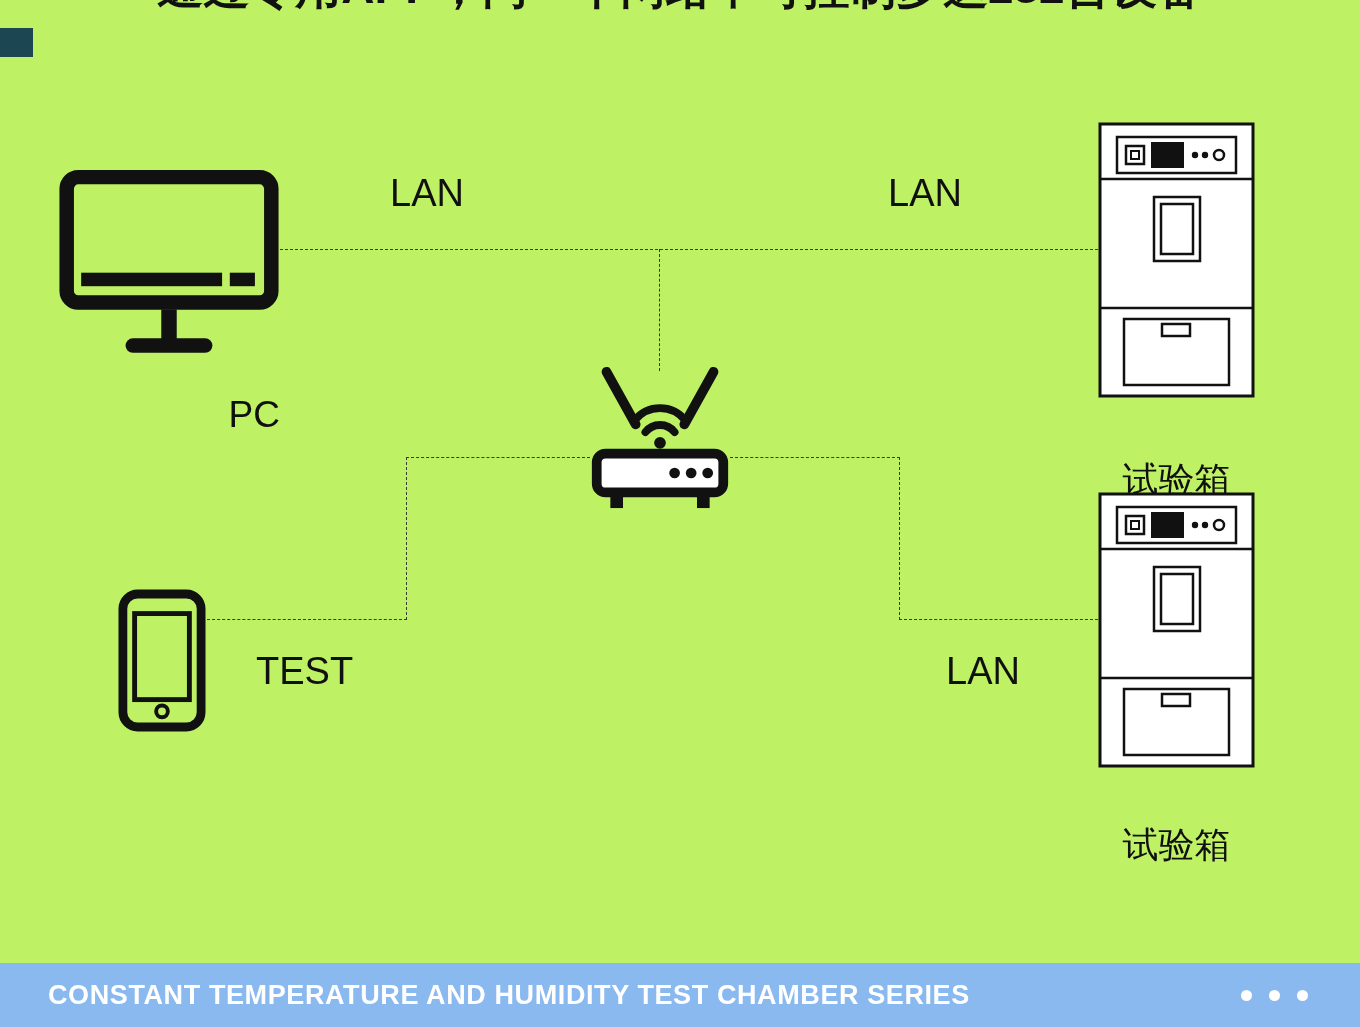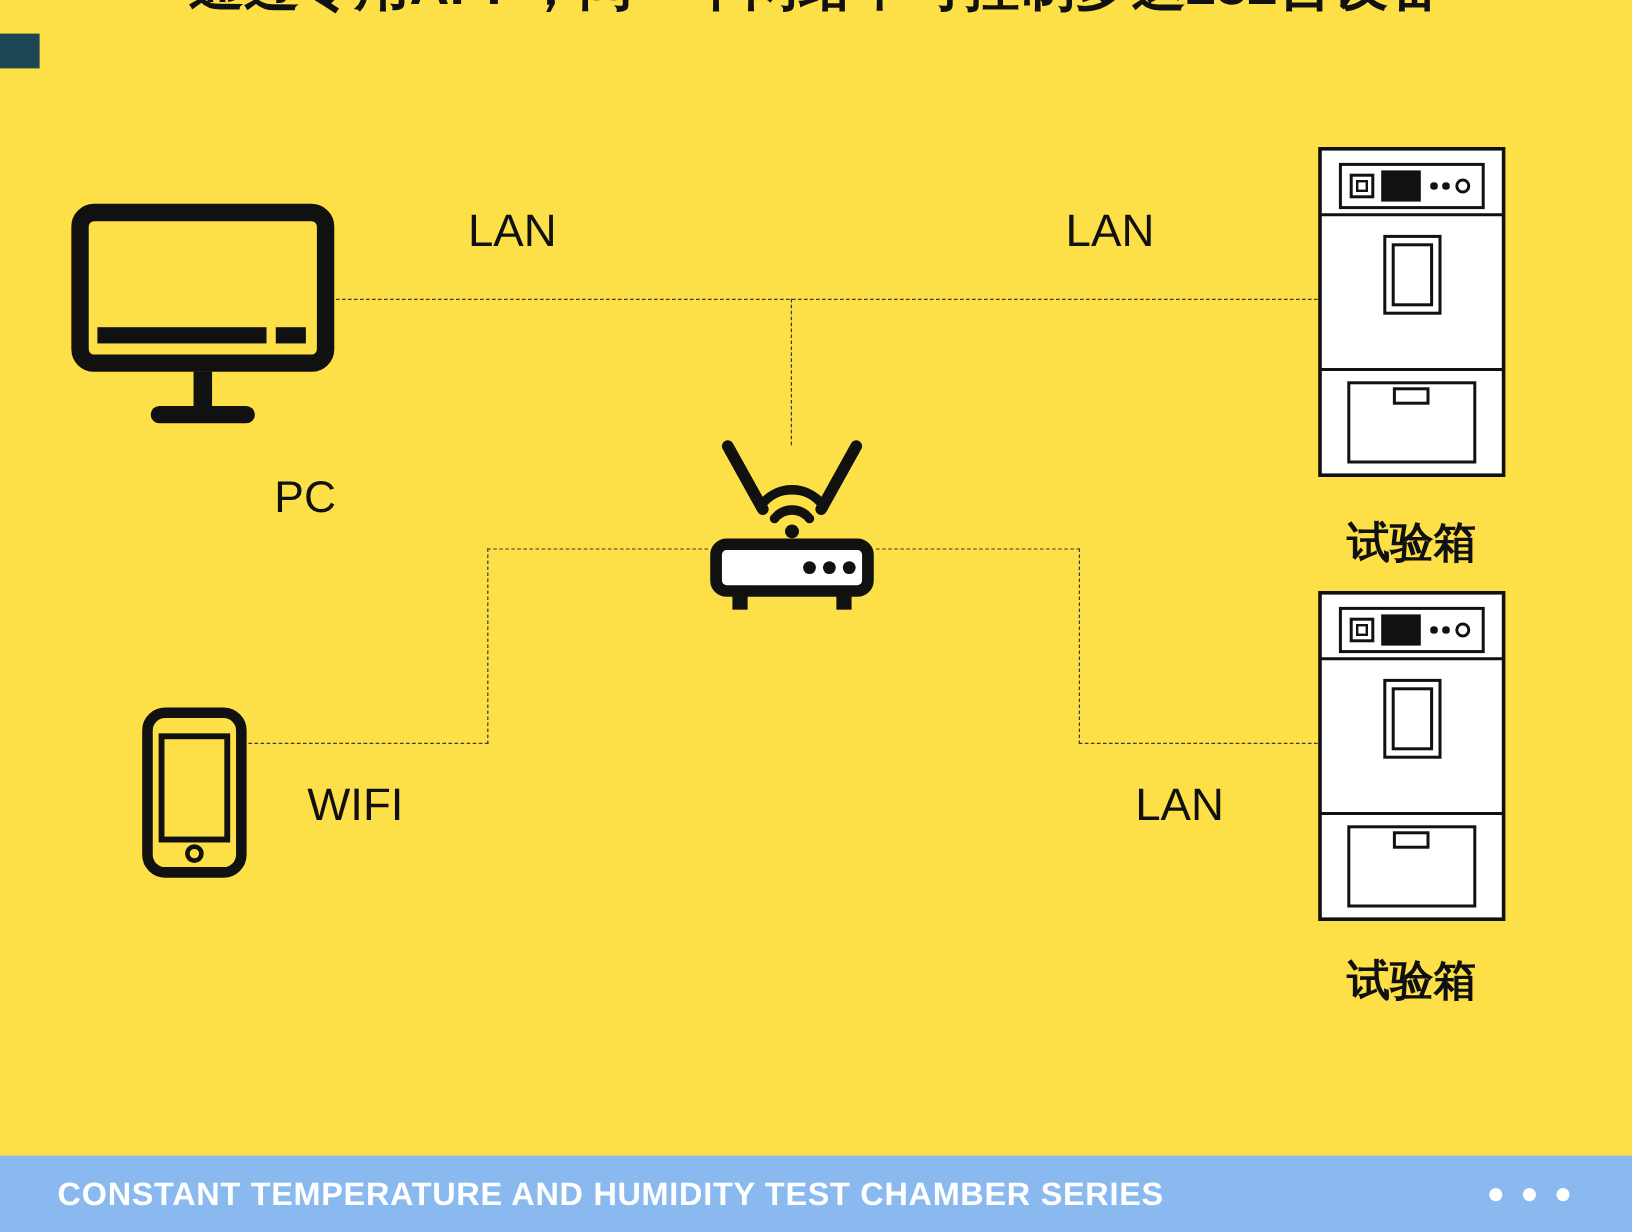--- a/index.html
+++ b/index.html
@@ -1,32 +1,32 @@
 <!DOCTYPE html>
 <html><head>
 <meta charset="utf-8">
 <style>
   html,body{margin:0;padding:0;background:#fff;}
   .page{
-    position:relative;width:1360px;height:1027px;background:#fde047;
+    position:relative;width:1360px;height:1027px;background:#bef264;
     overflow:hidden;font-family:"Liberation Sans","DejaVu Sans",sans-serif;color:#111;
   }
   .abs{position:absolute;}
   .corner-mark{left:0;top:28px;width:33px;height:29px;background:#1d4653;}
   .page-title{
     top:-36px;left:0;width:100%;text-align:center;line-height:1;
     font-size:46px;font-weight:700;color:#111;white-space:nowrap;
   }
   
   .hline{border-top:1.5px dashed #3a3a3a;height:0;}
   .vline{border-left:1.5px dashed #3a3a3a;width:0;}
   
   .conn-label{font-size:38px;font-weight:500;color:#101010;}
   .node-label{font-size:37px;font-weight:500;color:#101010;text-align:center;}
-  .cjk-label{font-size:36px;font-weight:700;}
+  .cjk-label{font-size:36px;font-weight:400;margin-top:28px;}
   svg{display:block;}
   
   .footer{
     left:0;top:963px;width:1360px;height:64px;background:#8ab9f0;
     display:flex;align-items:center;box-sizing:border-box;padding:0 52px 0 48px;justify-content:center;
   }
   .footer-text{
     color:#ffffff;font-size:27px;font-weight:700;letter-spacing:0.6px;white-space:nowrap;
   }
   .footer-dots{margin-left:auto;display:flex;gap:17px;align-items:center;}
@@ -46,21 +46,21 @@
   <div class="abs hline" style="left:207px;top:619px;width:200px;"></div>
   <div class="abs vline" style="left:406px;top:457px;height:163px;"></div>
   <div class="abs hline" style="left:406px;top:457px;width:184px;"></div>
 
   <div class="abs hline" style="left:730px;top:457px;width:170px;"></div>
   <div class="abs vline" style="left:899px;top:457px;height:163px;"></div>
   <div class="abs hline" style="left:899px;top:619px;width:199px;"></div>
 
   <div class="abs conn-label" style="left:390px;top:172px;">LAN</div>
   <div class="abs conn-label" style="left:888px;top:172px;">LAN</div>
-  <div class="abs conn-label" style="left:256px;top:650px;">WIFI</div>
+  <div class="abs conn-label" style="left:256px;top:650px;">TEST</div>
   <div class="abs conn-label" style="left:946px;top:650px;">LAN</div>
 
   <div class="abs" style="left:58px;top:168px;width:222px;">
     <svg width="222" height="192" viewBox="0 0 230 198">
       <rect x="9" y="9" width="212" height="130" rx="12" fill="none" stroke="#111" stroke-width="15"></rect>
       <rect x="24" y="108" width="146" height="14" fill="#111"></rect>
       <rect x="178" y="108" width="26" height="14" fill="#111"></rect>
       <rect x="107" y="146" width="16" height="32" fill="#111"></rect>
       <rect x="70" y="176" width="90" height="15" rx="7.5" fill="#111"></rect>
     </svg>

